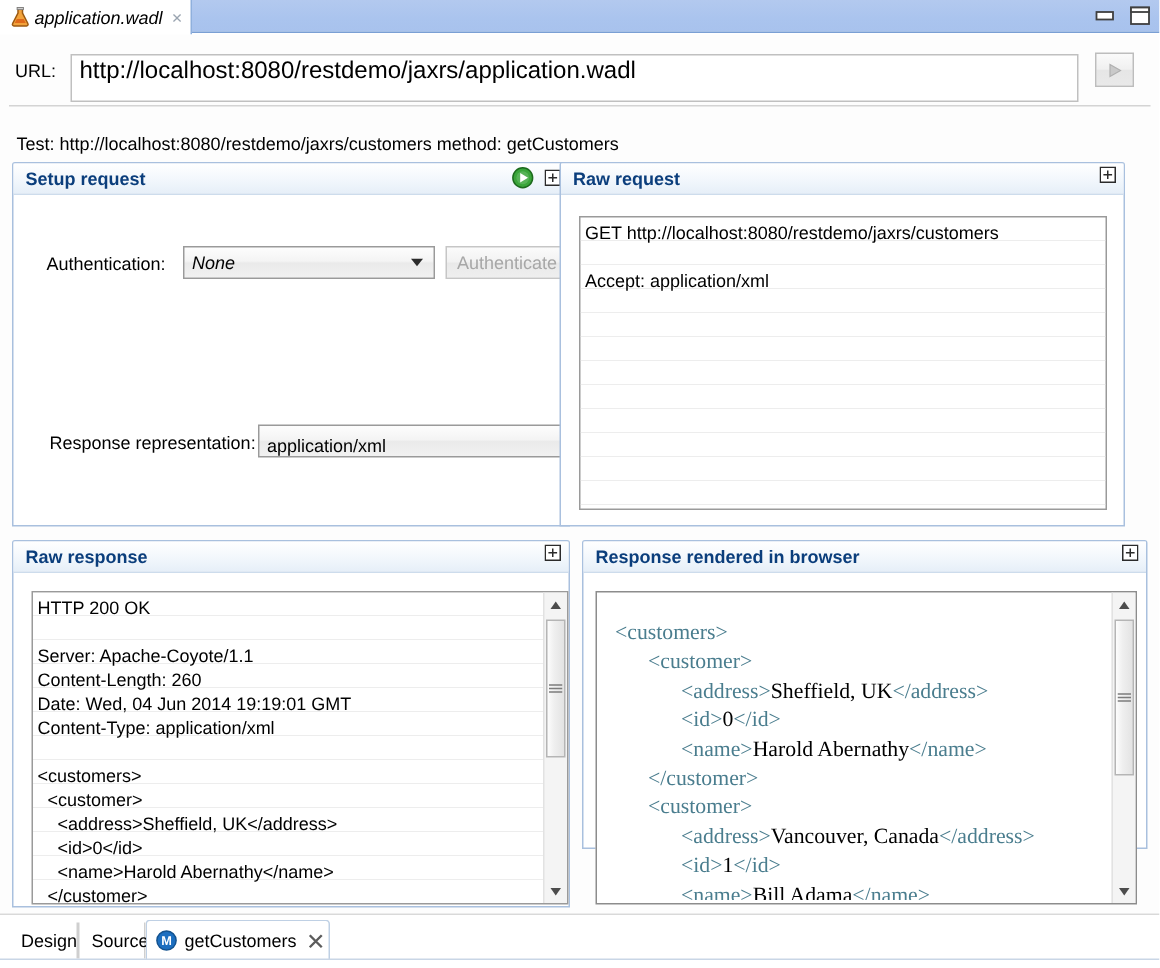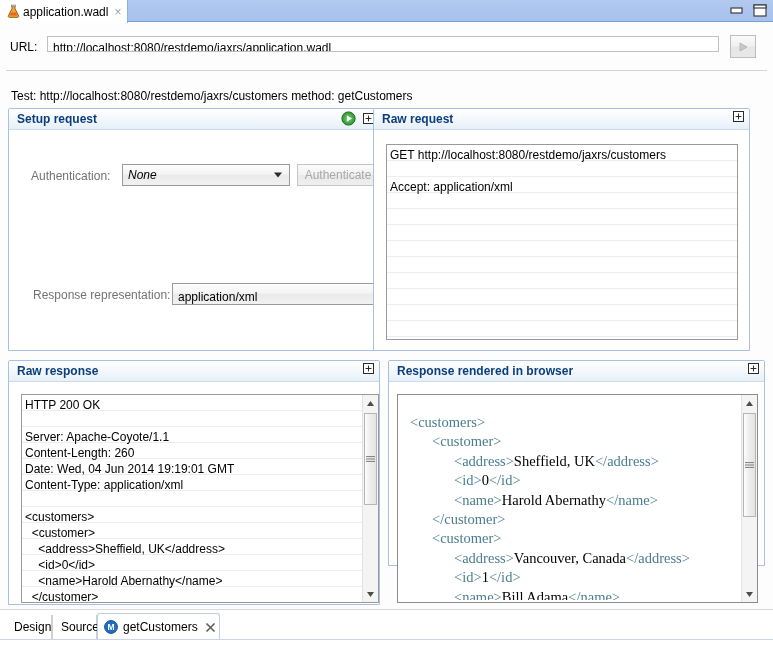--- a/index.html
+++ b/index.html
@@ -14,20 +14,21 @@
     width: 773px; height: 645px;
     background: #fdfdfd;
     box-sizing: border-box;
   }
 
   
   .tabbar {
     position: absolute; left: 0; top: 0;
     width: 773px; height: 23px;
     background: #ffffff;
+    font-style: italic;
   }
   .tabbar-fill {
     position: absolute; left: 0; top: 0;
     width: 773px; height: 22px;
     background: linear-gradient(to bottom, #b3c9ef 0%, #aac4ee 60%, #a8c2ed 100%);
     border-bottom: 1px solid #7a9fd4;
     box-sizing: border-box;
   }
   .tab-active {
     position: absolute; left: 0; top: 0;
@@ -67,25 +68,25 @@
     position: absolute; left: 0; top: 23px;
     width: 773px; height: 48px;
     background: #fdfdfd;
   }
   .url-label {
     position: absolute; left: 10px; top: 17px;
     font-size: 12px; color: #000;
   }
   .url-input {
     position: absolute; left: 47px; top: 13px;
-    width: 672px; height: 16px;
+    width: 672px; height: 32px;
     background: #ffffff;
     border: 1px solid #c0c0c0;
     box-sizing: border-box;
-    font-size: 12px; color: #000;
+    font-size: 16px; color: #000;
     padding: 2px 4px 0 5px;
     line-height: 18px;
     white-space: nowrap; overflow: hidden;
   }
   .go-btn {
     position: absolute; left: 730px; top: 12px;
     width: 26px; height: 23px;
     background: linear-gradient(to bottom,#fafafa 0%, #f0f0f0 48%, #e6e6e6 52%, #e9e9e9 100%);
     border: 1px solid #bdbdbd;
     box-sizing: border-box;
@@ -129,21 +130,21 @@
     position: absolute; right: 5px; top: 2px;
     display: flex; align-items: center; gap: 7px;
   }
   .ico-max { display: block; }
   .ico-run { display: block; }
   .panel-body { position: relative; }
 
   
   .form-label {
     position: absolute;
-    font-size: 12px; color: #737373;
+    font-size: 12px; color: #000000;
     white-space: nowrap;
   }
   .combo {
     position: absolute;
     background: linear-gradient(to bottom,#fdfdfd 0%,#f4f4f4 45%,#eaeaea 52%,#f1f1f1 100%);
     border: 1px solid #9a9a9a;
     box-sizing: border-box;
     display: flex; align-items: center;
     font-size: 12px; color: #000;
     padding-left: 5px;

